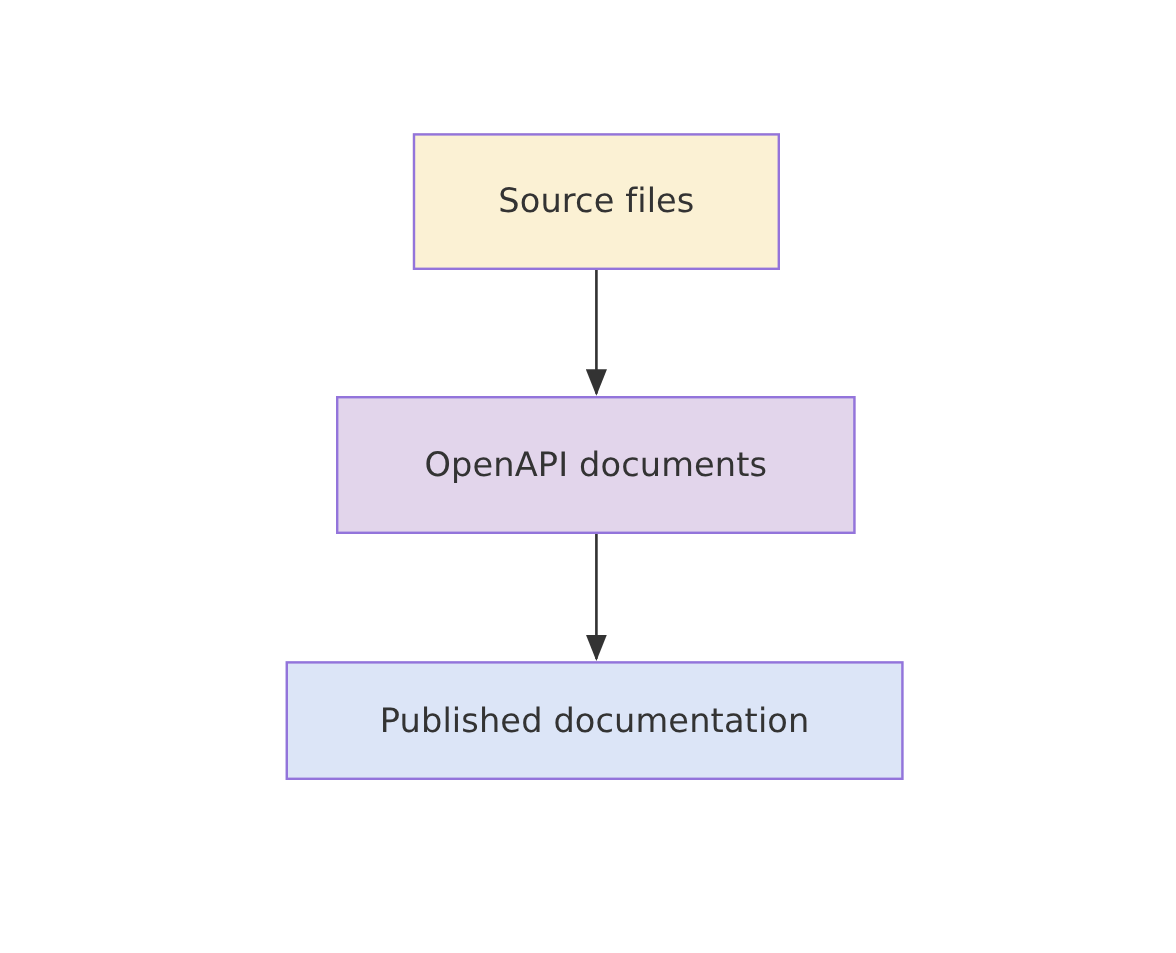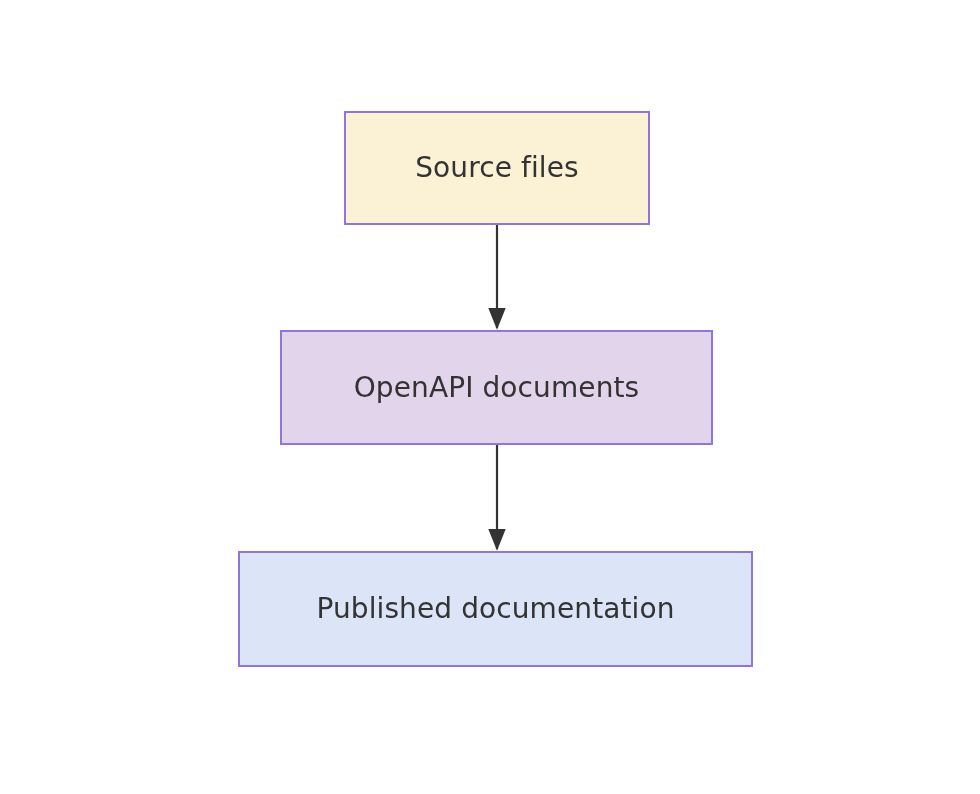--- a/index.html
+++ b/index.html
@@ -58,21 +58,21 @@
     top: 330px;
     width: 433px;
     height: 115px;
     background: #e2d5eb;
   }
   
   #node-published-documentation {
     left: 238px;
     top: 551px;
     width: 515px;
-    height: 116px;
+    height: 99px;
     background: #dce5f7;
   }
 </style>
 </head>
 <body>
 
 <div id="diagram-canvas">
 
   <svg class="edge-layer" width="980" height="794" viewBox="0 0 980 794">
     <defs>

